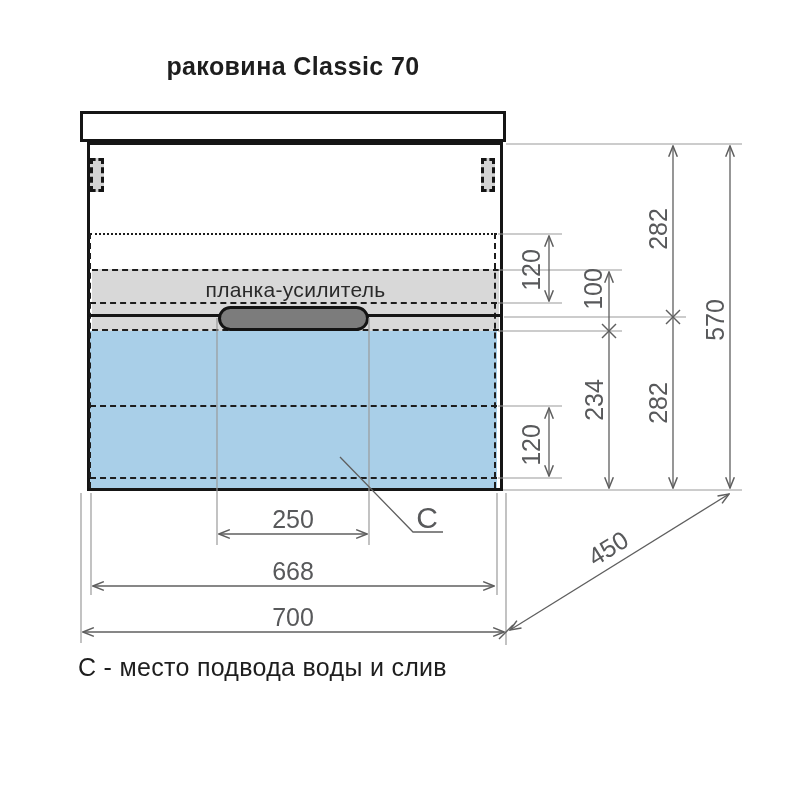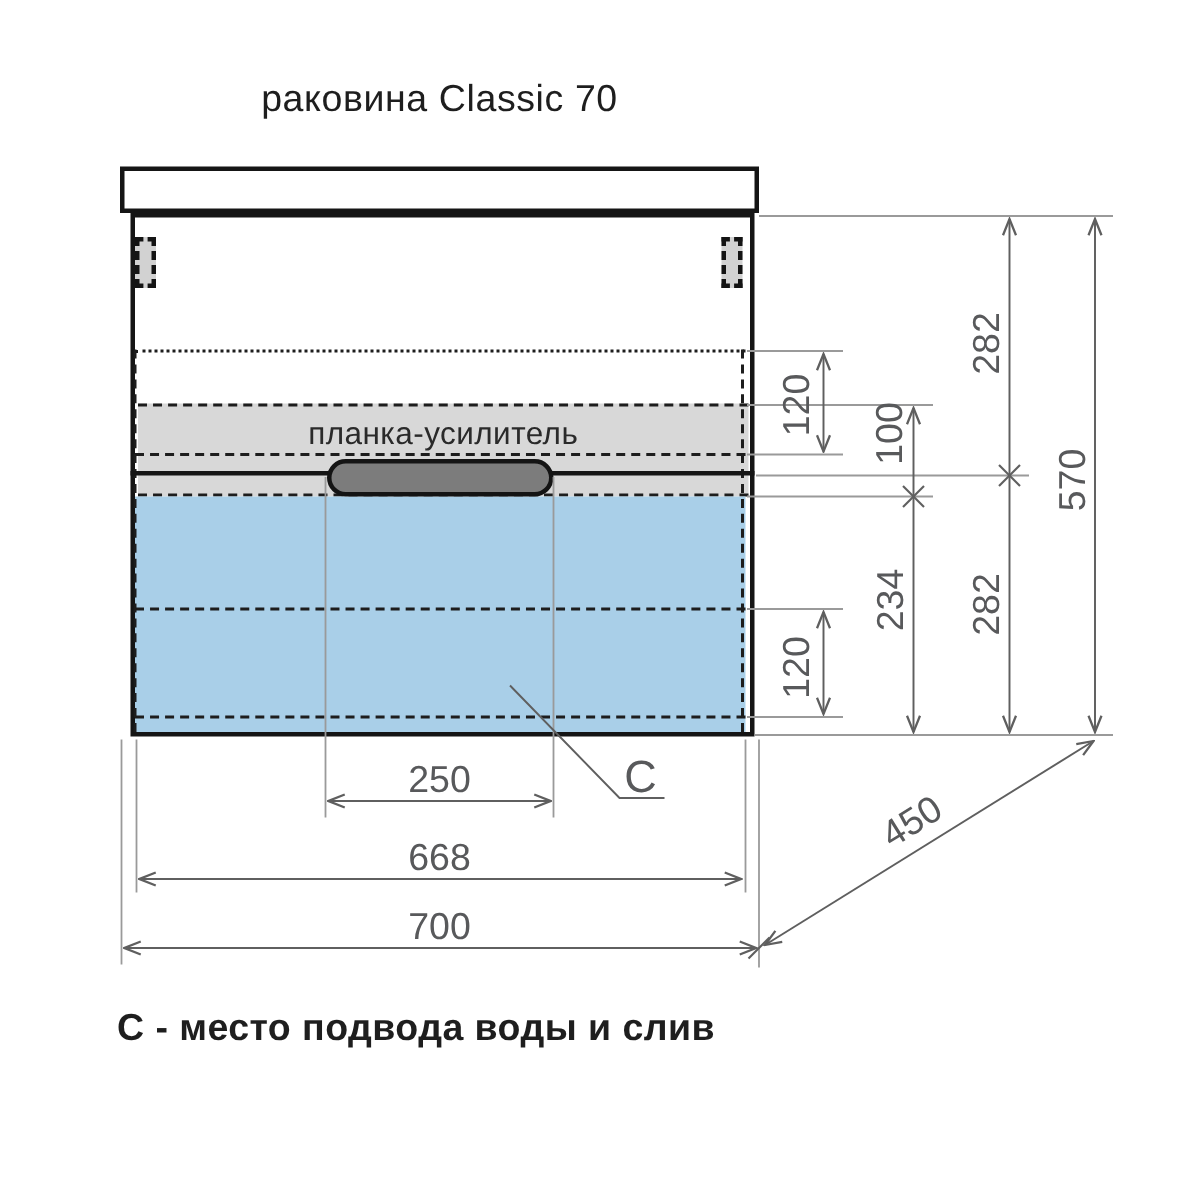--- a/index.html
+++ b/index.html
@@ -3,24 +3,24 @@
 <meta charset="utf-8">
 <style>
   html,body{margin:0;padding:0;background:#ffffff;}
   .stage{
     position:relative;width:800px;height:800px;background:#ffffff;overflow:hidden;
     font-family:"Liberation Sans", sans-serif;color:#222;
   }
   .abs{position:absolute;}
   .title{
     left:80px;top:52px;width:426px;text-align:center;
-    font-size:25px;font-weight:400;color:#1e1e1e;letter-spacing:.4px;
+    font-size:25px;font-weight:700;color:#1e1e1e;letter-spacing:.4px;
   }
   .caption{
-    left:78px;top:671px;font-size:25px;font-weight:700;color:#1e1e1e;letter-spacing:.3px;
+    left:78px;top:653px;font-size:25px;font-weight:400;color:#1e1e1e;letter-spacing:.3px;
   }
   .countertop{
     left:80px;top:111px;width:426px;height:31px;
     border:3px solid #151515;background:#ffffff;box-sizing:border-box;
   }
   .cabinet{
     left:87px;top:142px;width:416px;height:349px;
     border:3px solid #151515;background:#ffffff;box-sizing:border-box;
   }
   .bracket{

